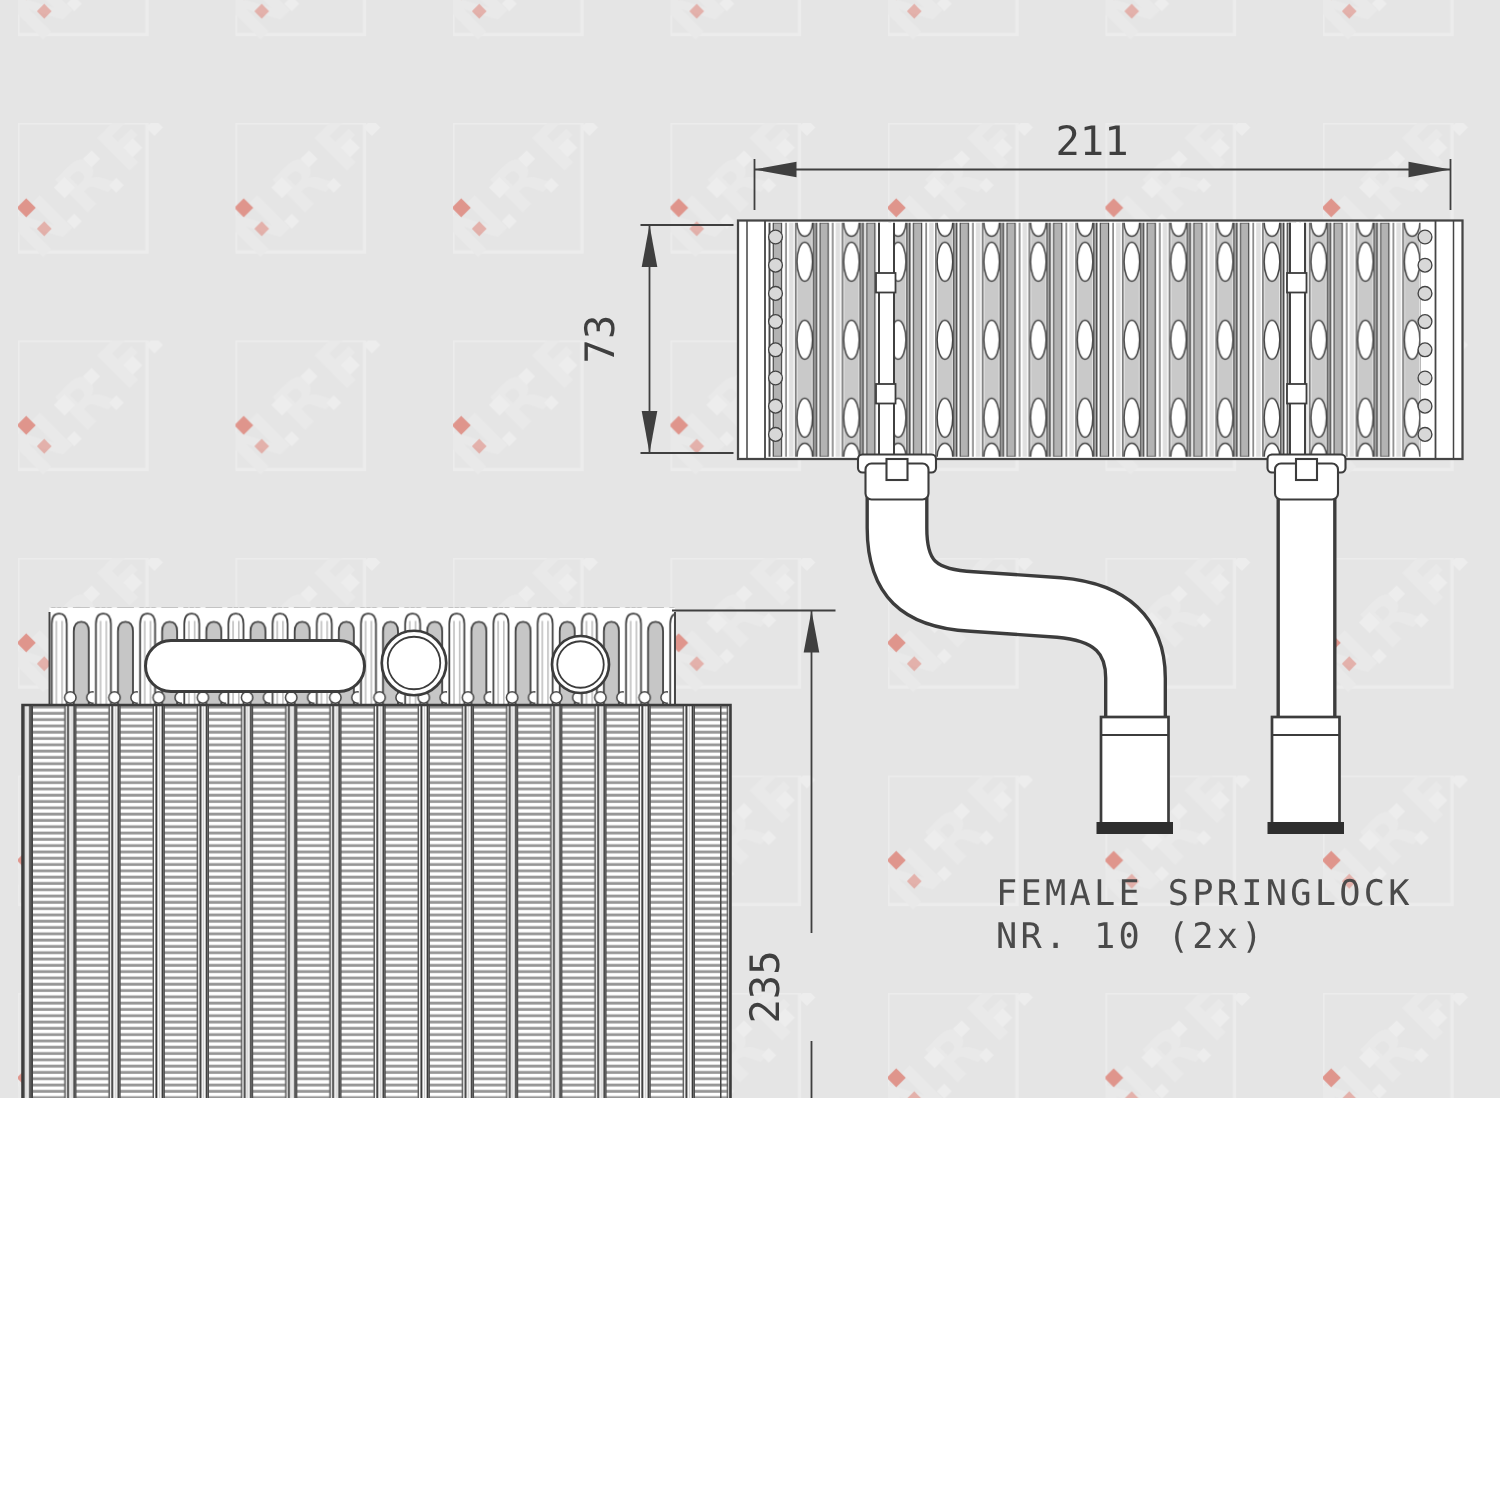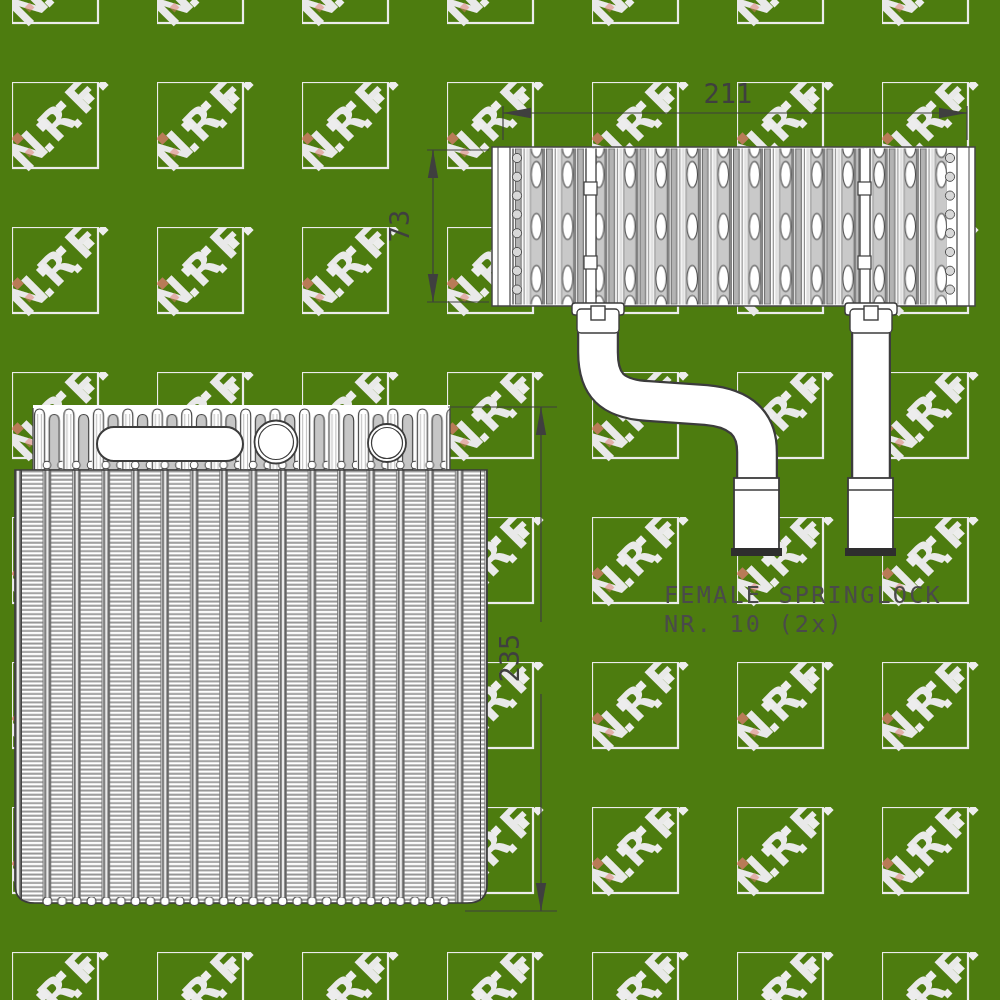--- a/index.html
+++ b/index.html
@@ -1,16 +1,16 @@
 <!DOCTYPE html>
 <html><head>
 <meta charset="utf-8">
 <style>
   html,body{margin:0;padding:0;background:#fff;}
-  .stage{position:relative;width:1000px;height:1000px;background:#4d7c0f;overflow:hidden;}
+  .stage{position:relative;width:1000px;height:732px;background:#e5e5e5;overflow:hidden;}
   svg text{font-family:"DejaVu Sans Mono","Liberation Mono",monospace;}
   .dimtext{font-size:27px;fill:#3f3f3f;}
   .anntext{font-size:23.5px;fill:#4a4a4a;letter-spacing:2.2px;}
   .wmtext{font-family:"DejaVu Sans","Liberation Sans",sans-serif;font-weight:bold;}
 </style>
 </head>
 <body>
 
 <div class="stage">
 <svg width="1000" height="1000" viewBox="0 0 1000 1000">

